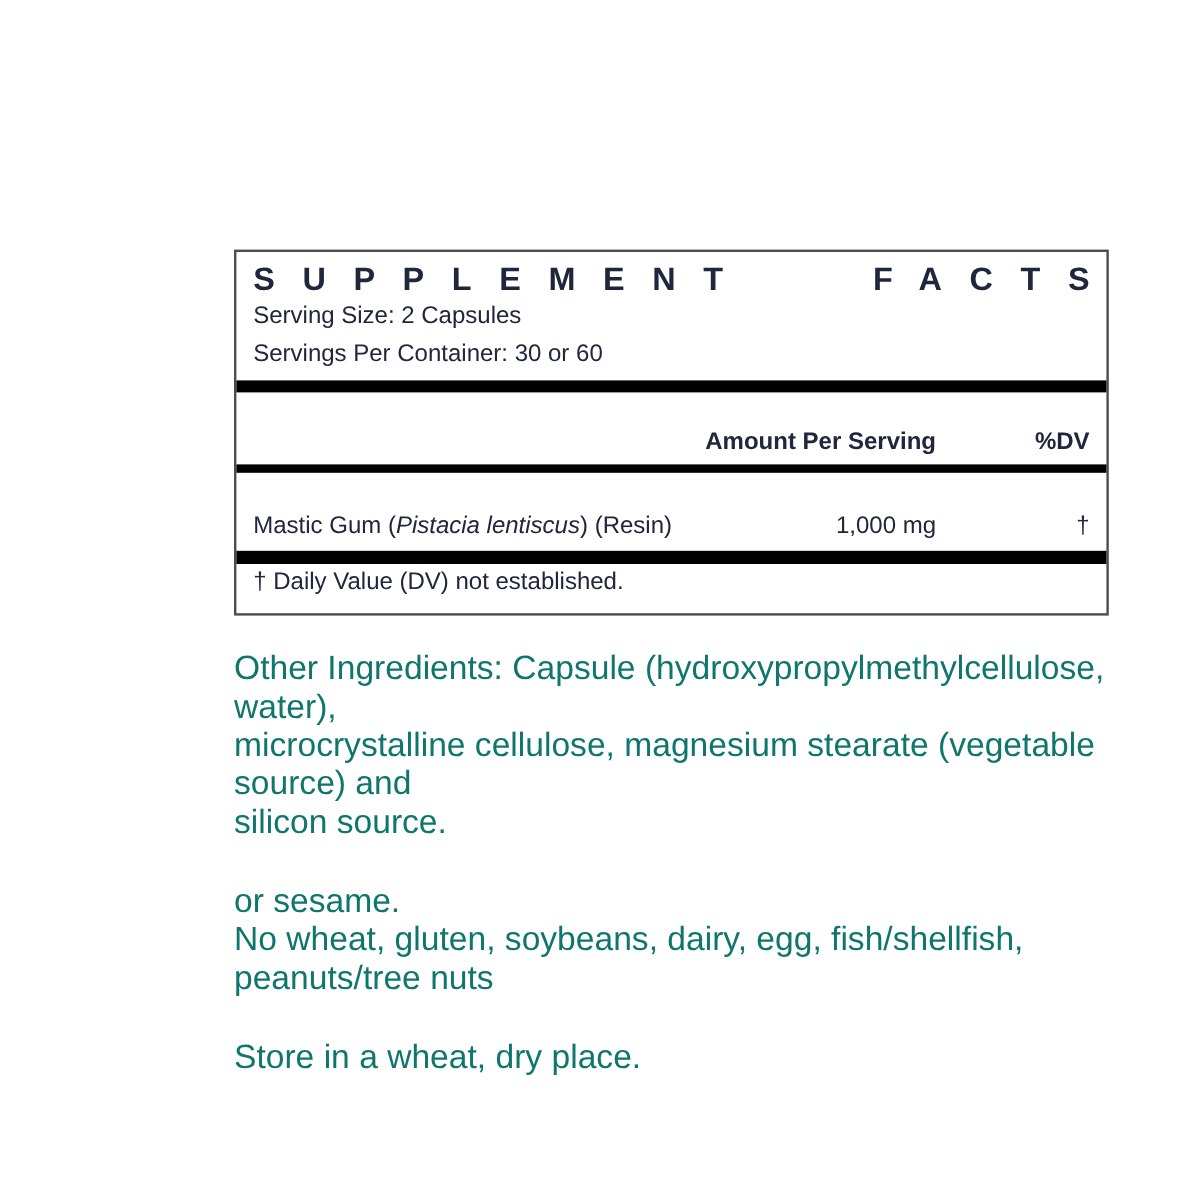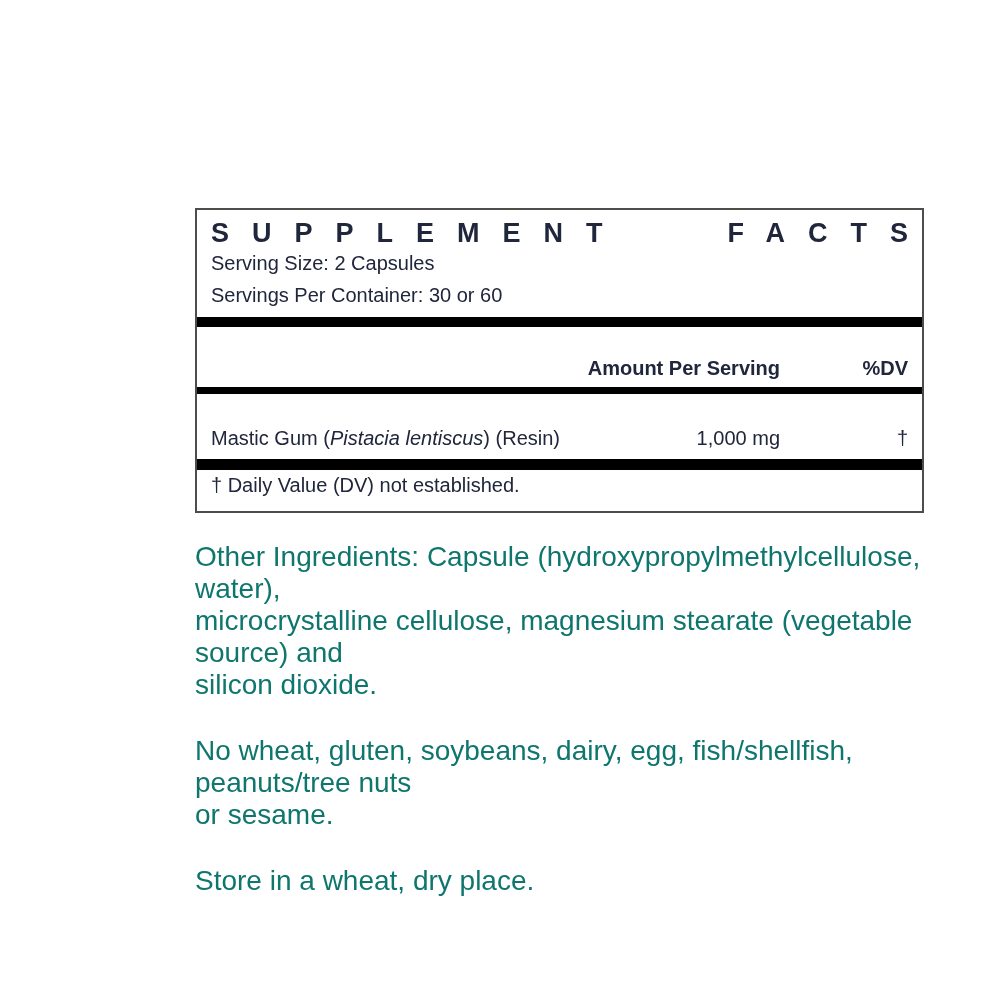--- a/index.html
+++ b/index.html
@@ -114,25 +114,25 @@
 
     <div class="bar thicker"></div>
 
     <div class="footnote-row">† Daily Value (DV) not established.</div>
 
   </div>
 
   <div class="body-para">
     <div>Other Ingredients: Capsule (hydroxypropylmethylcellulose, water),</div>
     <div>microcrystalline cellulose, magnesium stearate (vegetable source) and</div>
-    <div>silicon dioxide.</div>
+    <div>silicon source.</div>
   </div>
 
   <div class="body-para spaced">
+    <div>or sesame.</div>
     <div>No wheat, gluten, soybeans, dairy, egg, fish/shellfish, peanuts/tree nuts</div>
-    <div>or sesame.</div>
   </div>
 
   <div class="body-para spaced">
     <div>Store in a wheat, dry place.</div>
   </div>
 
 </div>
 
 </body></html>

